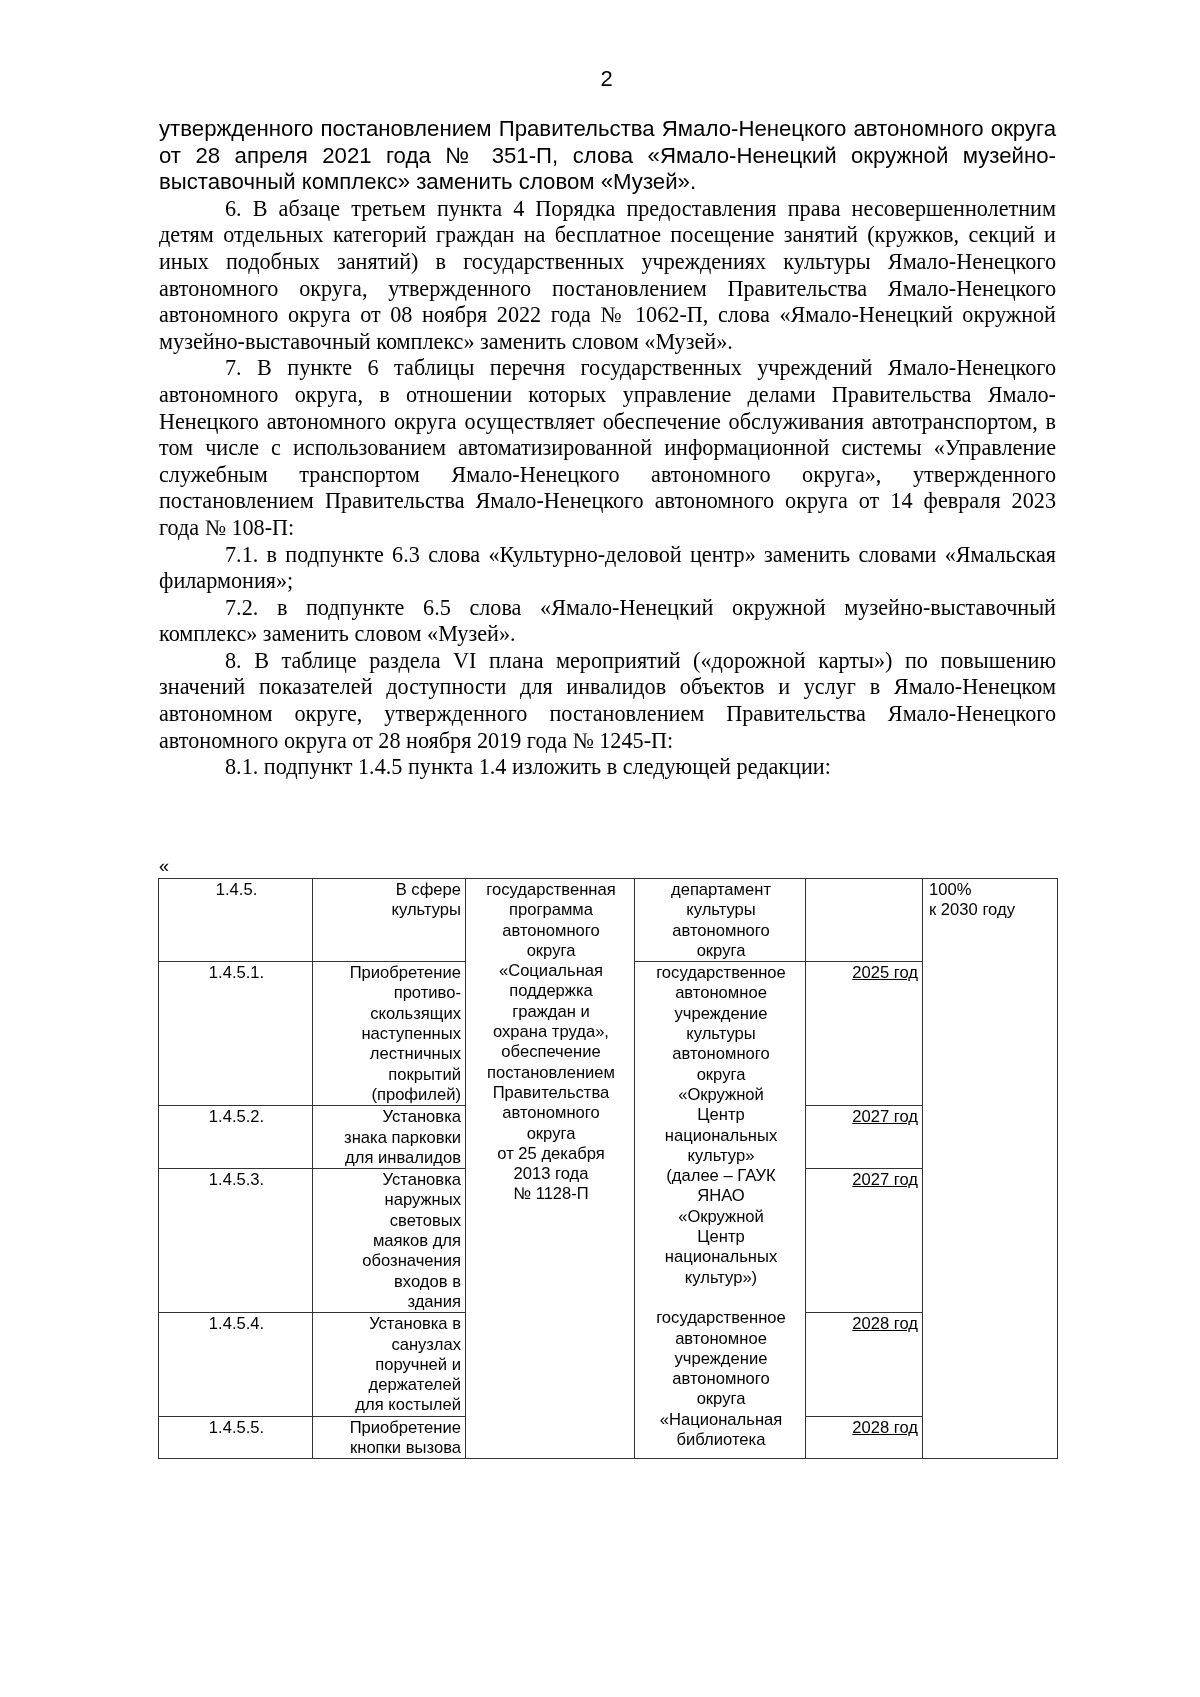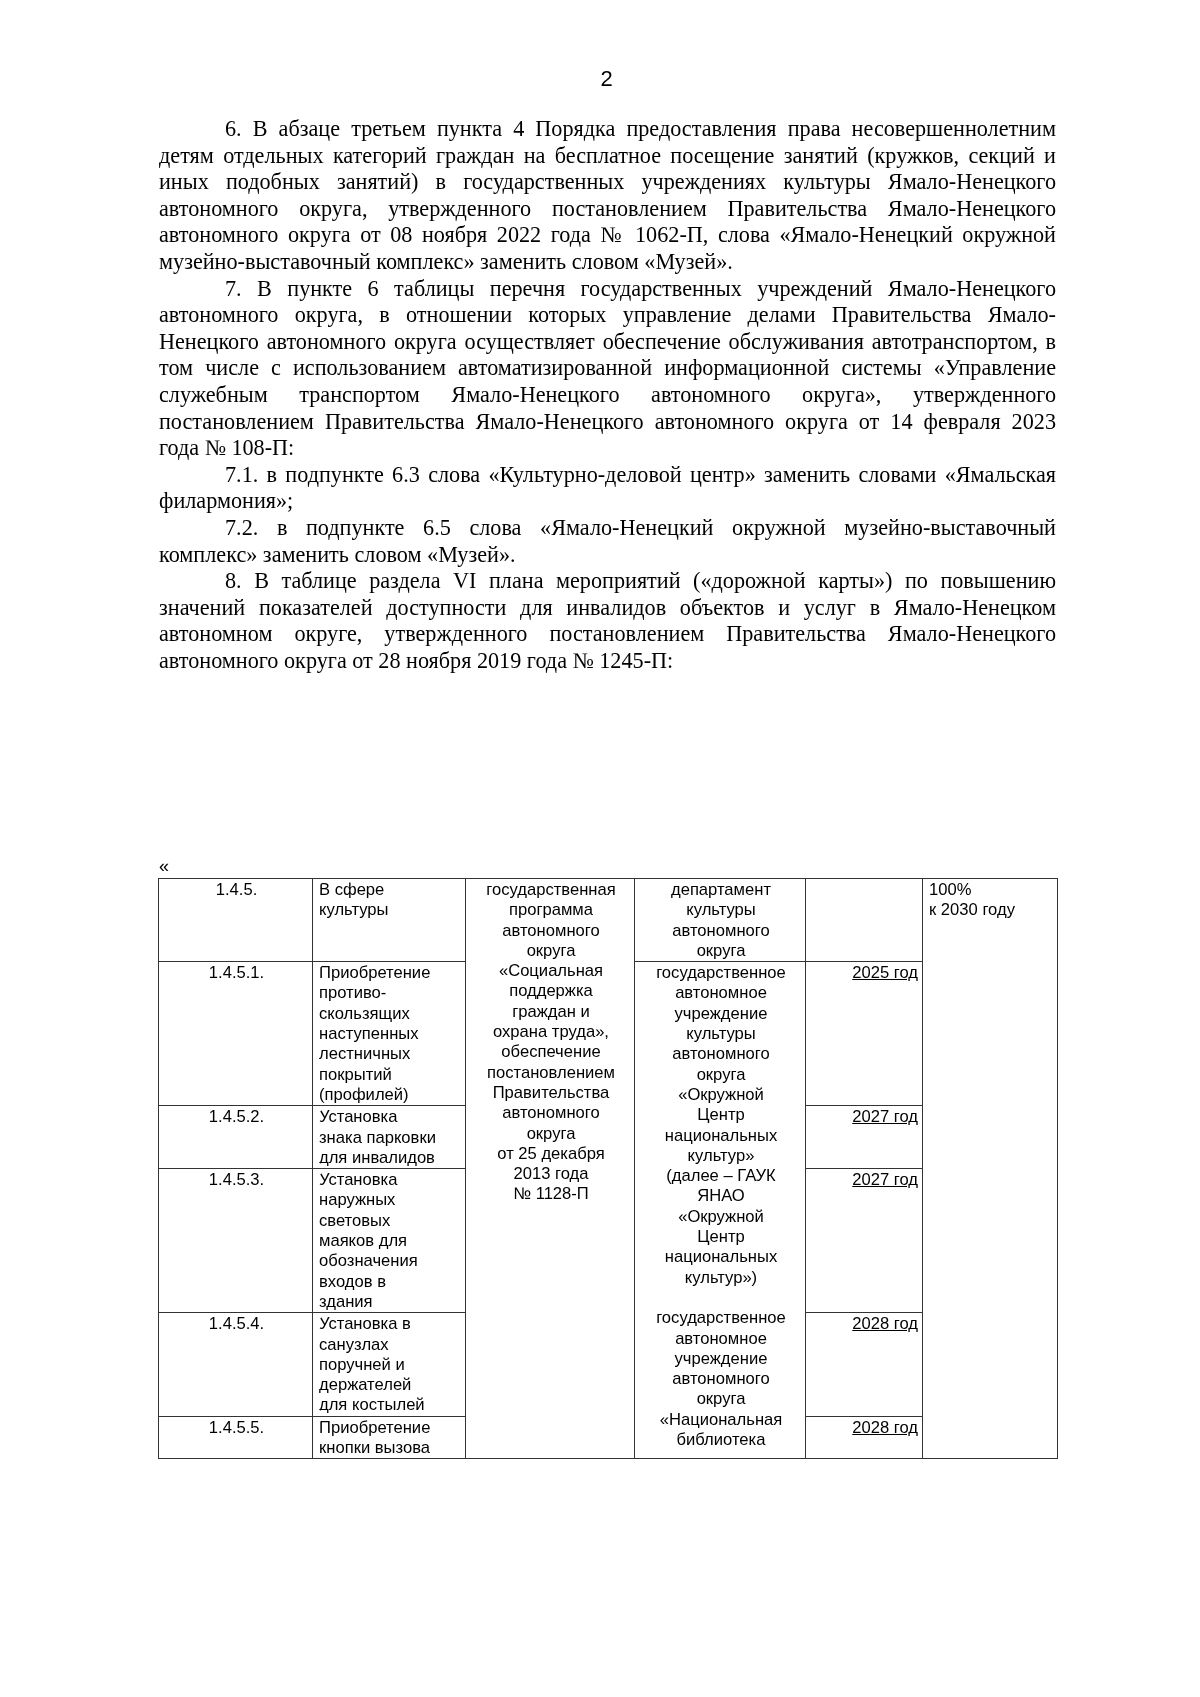--- a/index.html
+++ b/index.html
@@ -11,39 +11,41 @@
                 font-size: 22.2px; line-height: 26.6px; }
   .text-block p { margin: 0; text-align: justify; }
   .text-block p.indent { text-indent: 66px; font-family: Liberation Serif, serif; }
   .text-block p.last-left { text-align-last: left; }
   .quote-open { position: absolute; left: 159px; top: 856px; font-size: 18px; line-height: 20px; }
   table.act-table { position: absolute; left: 158px; top: 878px; border-collapse: collapse;
                     table-layout: fixed; width: 899px; font-size: 16.6px; line-height: 20.3px; }
   table.act-table td { border: 1.3px solid #333; vertical-align: top; padding: 1px 4px 0 6px;
                        overflow: hidden; }
   td.c-num { text-align: center; margin-top: 35px; }
-  td.c-name { text-align: left; padding-left: 8px; border-radius: 19px; }
+  td.c-name { text-align: right; padding-left: 8px; }
   td.c-prog { text-align: center; }
   td.c-exec { text-align: center; }
   td.c-term { text-align: right; text-decoration: underline; }
   td.c-result { text-align: left; padding-left: 10px; }
   .cell-line { display: block; white-space: nowrap; }
   .spacer { display: block; height: 20.3px; }
 </style>
 </head>
 <body>
 
 <div class="page-num">2</div>
 
 <div class="text-block">
+  <p>утвержденного постановлением Правительства Ямало-Ненецкого автономного округа от 28 апреля 2021 года № 351-П, слова «Ямало-Ненецкий окружной музейно-выставочный комплекс» заменить словом «Музей».</p>
   <p class="indent">6. В абзаце третьем пункта 4 Порядка предоставления права несовершеннолетним детям отдельных категорий граждан на бесплатное посещение занятий (кружков, секций и иных подобных занятий) в государственных учреждениях культуры Ямало-Ненецкого автономного округа, утвержденного постановлением Правительства Ямало-Ненецкого автономного округа от 08 ноября 2022 года № 1062-П, слова «Ямало-Ненецкий окружной музейно-выставочный комплекс» заменить словом «Музей».</p>
   <p class="indent">7. В пункте 6 таблицы перечня государственных учреждений Ямало-Ненецкого автономного округа, в отношении которых управление делами Правительства Ямало-Ненецкого автономного округа осуществляет обеспечение обслуживания автотранспортом, в том числе с использованием автоматизированной информационной системы «Управление служебным транспортом Ямало-Ненецкого автономного округа», утвержденного постановлением Правительства Ямало-Ненецкого автономного округа от 14 февраля 2023 года № 108-П:</p>
   <p class="indent">7.1. в подпункте 6.3 слова «Культурно-деловой центр» заменить словами «Ямальская филармония»;</p>
   <p class="indent">7.2. в подпункте 6.5 слова «Ямало-Ненецкий окружной музейно-выставочный комплекс» заменить словом «Музей».</p>
   <p class="indent">8. В таблице раздела VI плана мероприятий («дорожной карты») по повышению значений показателей доступности для инвалидов объектов и услуг в Ямало-Ненецком автономном округе, утвержденного постановлением Правительства Ямало-Ненецкого автономного округа от 28 ноября 2019 года № 1245-П:</p>
+  <p class="indent last-left">8.1. подпункт 1.4.5 пункта 1.4 изложить в следующей редакции:</p>
 </div>
 
 <div class="quote-open">«</div>
 
 <table class="act-table">
   <colgroup>
     <col style="width:154px">
     <col style="width:153px">
     <col style="width:169px">
     <col style="width:171px">

